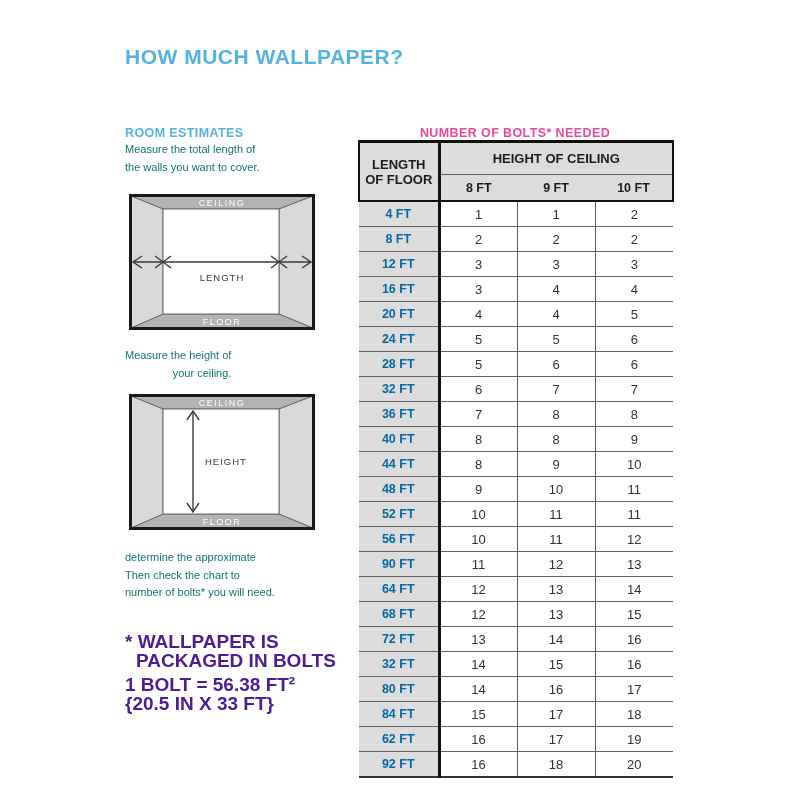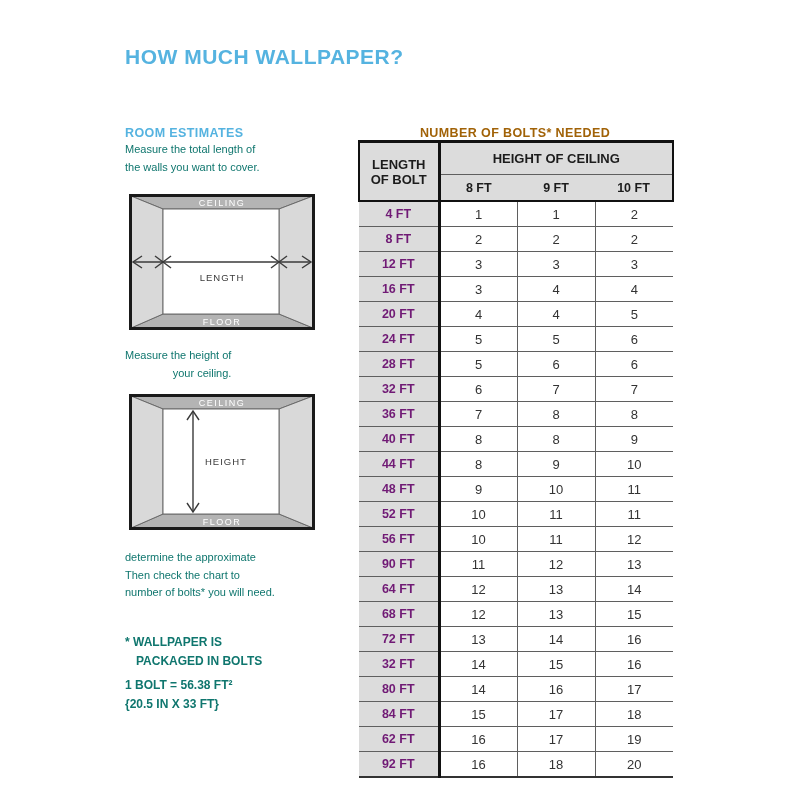--- a/index.html
+++ b/index.html
@@ -12,29 +12,29 @@
     font-size:21px; font-weight:bold; letter-spacing:0.5px; color:#55b3e0;
   }
   .section-title {
     position:absolute; left:125px; font-size:12.5px; font-weight:bold;
     letter-spacing:0.4px; color:#55b3e0;
   }
   .para {
     position:absolute; left:125px; font-size:11px; line-height:17.5px; color:#0f766e;
   }
   .note {
-    position:absolute; left:125px; font-size:12px; line-height:18.5px;
-    font-weight:bold; color:#0f766e;
+    position:absolute; left:125px; font-size:19px; line-height:18.5px;
+    font-weight:bold; color:#4c1d95;
   }
   .note .indent { padding-left:11px; }
   .diagram { position:absolute; left:129px; }
 
   .table-heading {
     position:absolute; left:358px; width:314px; top:116px; text-align:center;
-    font-size:12.5px; font-weight:bold; letter-spacing:0.4px; color:#a16207;
+    font-size:12.5px; font-weight:bold; letter-spacing:0.4px; color:#ec4899;
   }
   table.bolts {
     position:absolute; left:358px; top:140px;
     border-collapse:collapse; table-layout:fixed; width:314px;
   }
   table.bolts th, table.bolts td { padding:0; text-align:center; }
   th.length-hdr {
     width:80px; background:#dcdcdc; color:#1c1c1c;
     font-size:13px; line-height:15px; font-weight:bold;
     border-top:3px solid #111; border-left:2px solid #111;
@@ -43,21 +43,21 @@
   th.group-hdr {
     background:#dcdcdc; color:#1c1c1c; font-size:13px; font-weight:bold; height:31px;
     border-top:3px solid #111; border-right:2px solid #111; border-bottom:1px solid #5f5f5f;
   }
   th.sub-hdr {
     width:78px; background:#dcdcdc; color:#1c1c1c; font-size:12.5px; font-weight:bold;
     height:25px; border-bottom:2px solid #111;
   }
   th.sub-hdr.last { border-right:2px solid #111; }
   td.rowlabel {
-    background:#dcdcdc; font-weight:bold; font-size:12.5px; color:#701a75;
+    background:#dcdcdc; font-weight:bold; font-size:12.5px; color:#0369a1;
     height:24px; border-bottom:1.5px solid #5f5f5f; border-right:3px solid #111;
   }
   td.val {
     font-size:13px; color:#333; height:24px;
     border-bottom:1.5px solid #5f5f5f; background:#fff;
   }
   td.val + td.val { border-left:1.5px solid #5f5f5f; }
   tr.lastrow td { border-bottom:2px solid #333; }
   svg text { font-family:"Liberation Sans", sans-serif; }
 </style>
@@ -142,21 +142,21 @@
     <colgroup>
       <col style="width:80px">
         <col style="width:78px">
         <col style="width:78px">
         <col style="width:78px">
     </colgroup>
     <thead>
       <tr>
         <th class="length-hdr" rowspan="2">
           <div>LENGTH</div>
-          <div>OF BOLT</div>
+          <div>OF FLOOR</div>
         </th>
         <th class="group-hdr" colspan="3">HEIGHT OF CEILING</th>
       </tr>
       <tr>
         <th class="sub-hdr">8 FT</th>
         <th class="sub-hdr">9 FT</th>
         <th class="sub-hdr last">10 FT</th>
       </tr>
     </thead>
     <tbody>

